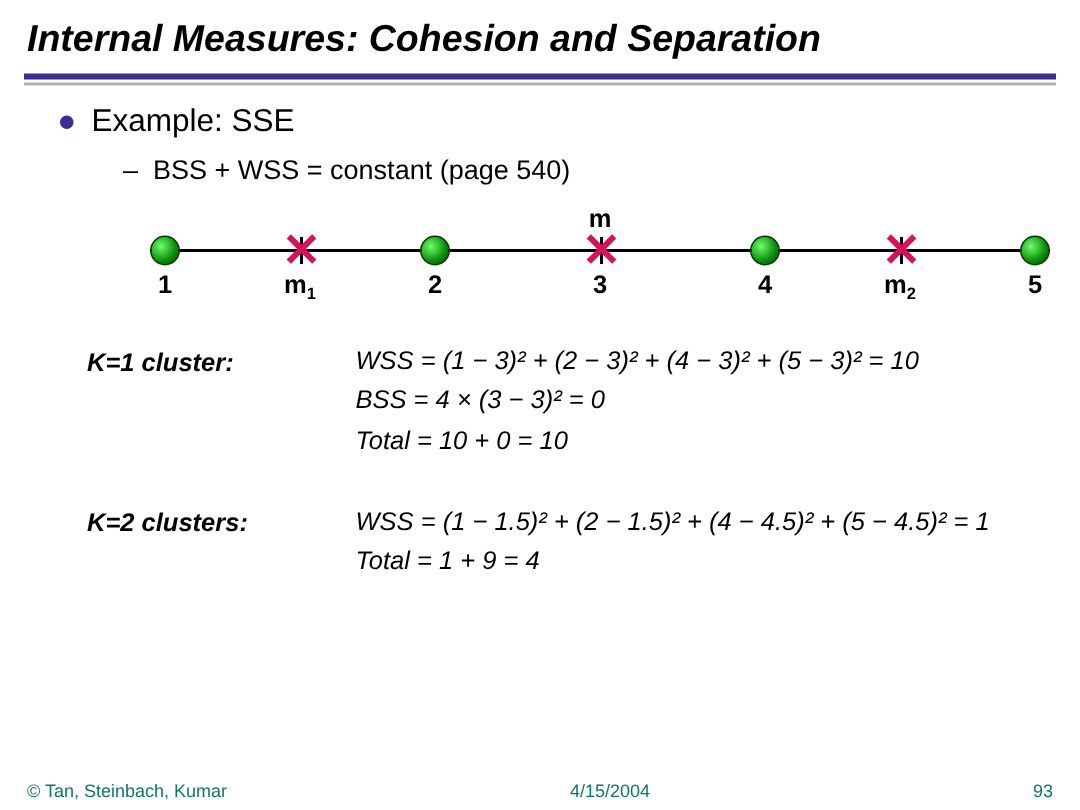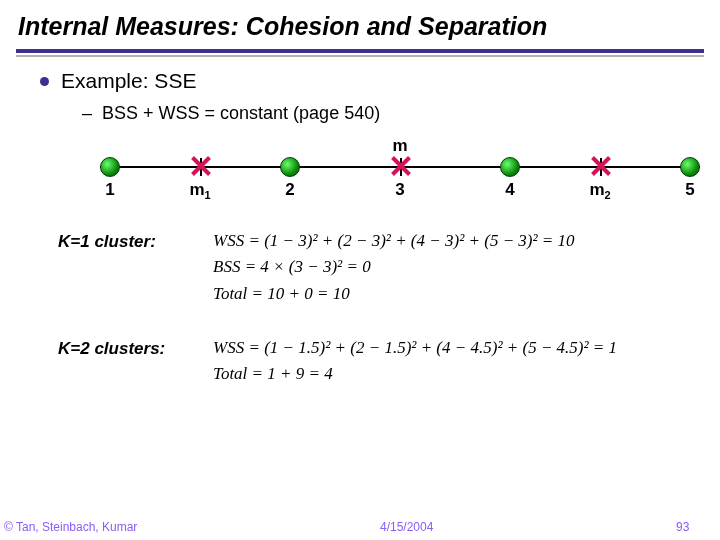--- a/index.html
+++ b/index.html
@@ -126,39 +126,40 @@
   }
   .klabel {
     font-size: 17px;
     font-weight: bold;
     font-style: italic;
     width: 155px;
     flex: none;
     padding-top: 4px;
   }
   .formulas {
-    font-family: Liberation Serif, serif;
+    font-family: Liberation Sans, sans-serif;
     font-size: 17px;
     font-style: italic;
     line-height: 1.55;
+    margin-left: 24px;
   }
   .formulas .row { white-space: nowrap; }
 
   .footer {
     position: absolute;
     left: 0; right: 0; bottom: 6px;
     display: flex;
     justify-content: space-between;
     align-items: center;
     font-size: 12px;
-    padding: 0 4px;
-    color: #8b5cf6;
+    padding: 0 18px;
+    color: #0f766e;
   }
   .footer .mid { flex: 1; text-align: center; }
-  .footer .num { width: 40px; text-align: left; }
+  .footer .num { width: 40px; text-align: right; }
 </style>
 </head>
 <body>
 
 <div class="slide">
 
   <div class="title">Internal Measures: Cohesion and Separation</div>
   <div class="rule">
     <div class="bar1"></div>
     <div class="bar2"></div>

